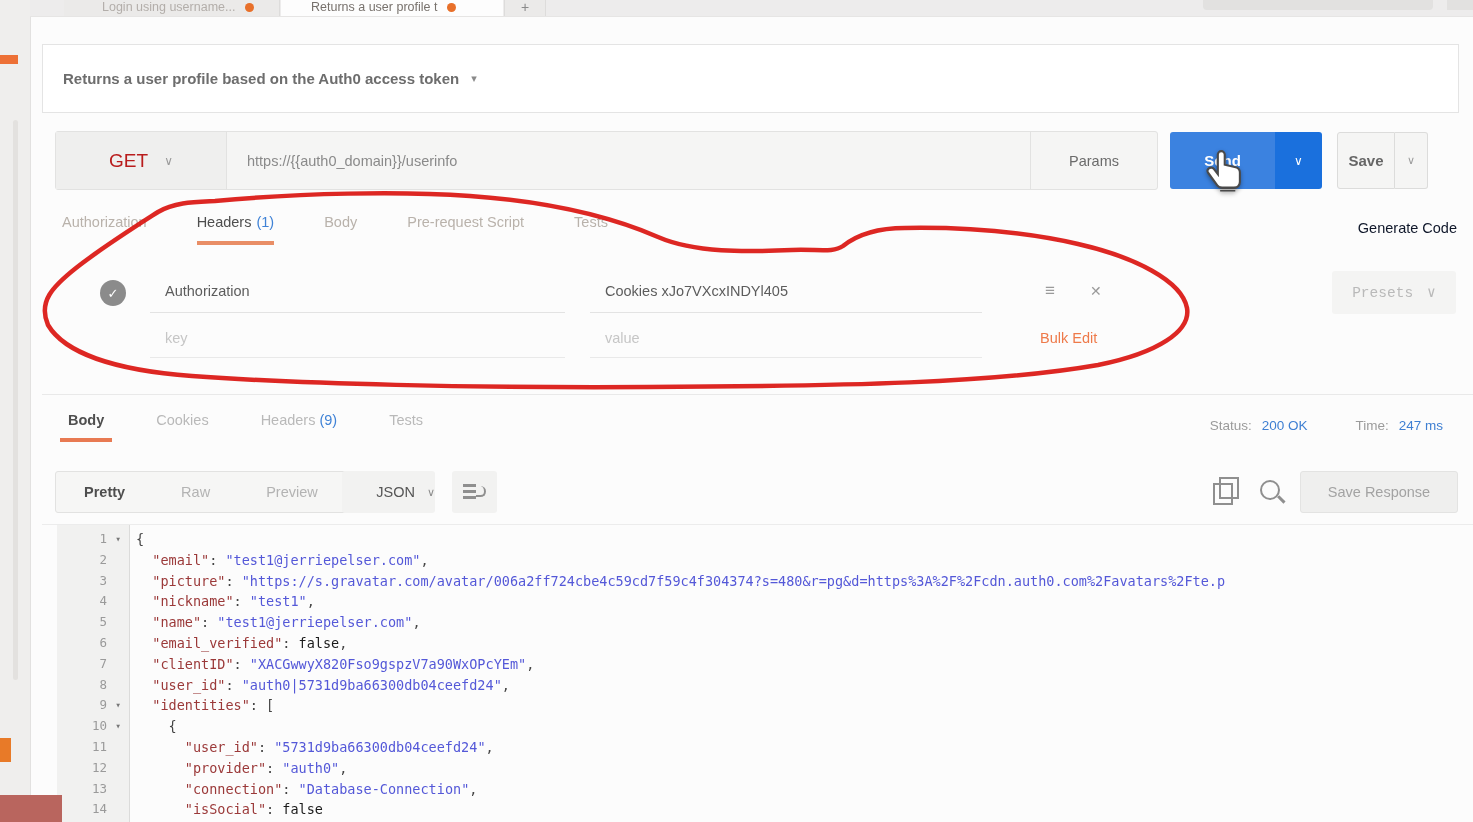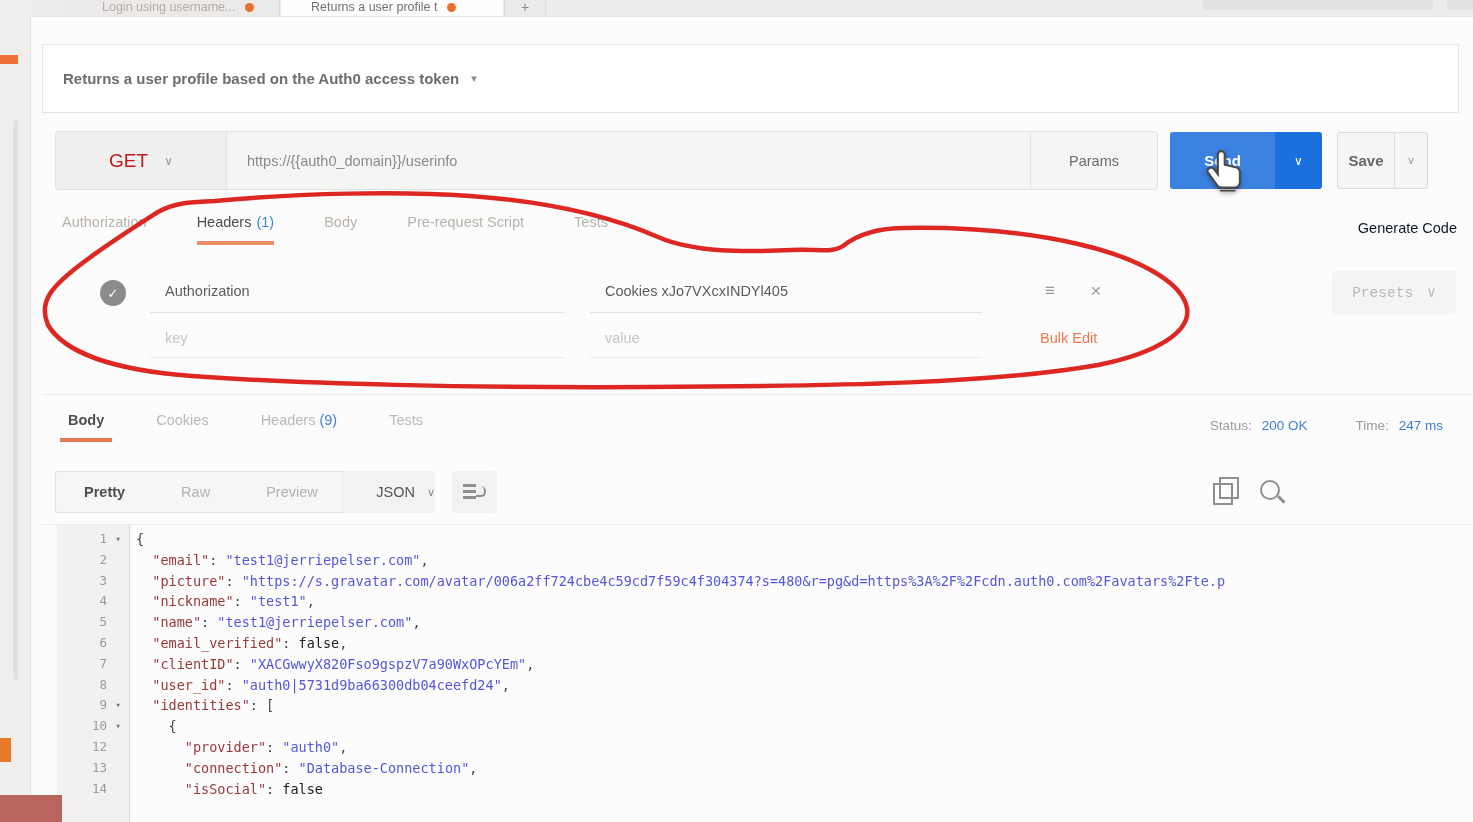--- a/index.html
+++ b/index.html
@@ -217,34 +217,36 @@
     </div>
   <div class="abs fmt-dd">
     <span>JSON</span>
     <span class="ch">∨</span>
   </div>
   <div class="abs wrap-btn">
       <span class="wrap-ic"></span>
     </div>
   <div class="abs copy-btn"></div>
   <div class="abs search-btn"></div>
+  <div class="abs save-resp-btn">Save Response</div>
 
   <div class="abs code-top-line"></div>
   <div class="abs code-gutter-bg"></div>
   <div class="abs code-rows">
       <div class="cl"><span class="ln">1</span><span class="fc">▾</span><span class="ct" style="padding-left: 0ch;"><span class="c-p">{</span></span></div>
       <div class="cl"><span class="ln">2</span><span class="fc"></span><span class="ct" style="padding-left: 2ch;"><span class="c-k">"email"</span><span class="c-p">: </span><span class="c-s">"test1@jerriepelser.com"</span><span class="c-p">,</span></span></div>
       <div class="cl"><span class="ln">3</span><span class="fc"></span><span class="ct" style="padding-left: 2ch;"><span class="c-k">"picture"</span><span class="c-p">: </span><span class="c-s">"https://s.gravatar.com/avatar/006a2ff724cbe4c59cd7f59c4f304374?s=480&amp;r=pg&amp;d=https%3A%2F%2Fcdn.auth0.com%2Favatars%2Fte.p</span></span></div>
       <div class="cl"><span class="ln">4</span><span class="fc"></span><span class="ct" style="padding-left: 2ch;"><span class="c-k">"nickname"</span><span class="c-p">: </span><span class="c-s">"test1"</span><span class="c-p">,</span></span></div>
       <div class="cl"><span class="ln">5</span><span class="fc"></span><span class="ct" style="padding-left: 2ch;"><span class="c-k">"name"</span><span class="c-p">: </span><span class="c-s">"test1@jerriepelser.com"</span><span class="c-p">,</span></span></div>
       <div class="cl"><span class="ln">6</span><span class="fc"></span><span class="ct" style="padding-left: 2ch;"><span class="c-k">"email_verified"</span><span class="c-p">: </span><span class="c-b">false</span><span class="c-p">,</span></span></div>
       <div class="cl"><span class="ln">7</span><span class="fc"></span><span class="ct" style="padding-left: 2ch;"><span class="c-k">"clientID"</span><span class="c-p">: </span><span class="c-s">"XACGwwyX820Fso9gspzV7a90WxOPcYEm"</span><span class="c-p">,</span></span></div>
       <div class="cl"><span class="ln">8</span><span class="fc"></span><span class="ct" style="padding-left: 2ch;"><span class="c-k">"user_id"</span><span class="c-p">: </span><span class="c-s">"auth0|5731d9ba66300db04ceefd24"</span><span class="c-p">,</span></span></div>
       <div class="cl"><span class="ln">9</span><span class="fc">▾</span><span class="ct" style="padding-left: 2ch;"><span class="c-k">"identities"</span><span class="c-p">: [</span></span></div>
       <div class="cl"><span class="ln">10</span><span class="fc">▾</span><span class="ct" style="padding-left: 4ch;"><span class="c-p">{</span></span></div>
+      <div class="cl"><span class="ln">11</span><span class="fc"></span><span class="ct" style="padding-left: 6ch;"><span class="c-k">"user_id"</span><span class="c-p">: </span><span class="c-s">"5731d9ba66300db04ceefd24"</span><span class="c-p">,</span></span></div>
       <div class="cl"><span class="ln">12</span><span class="fc"></span><span class="ct" style="padding-left: 6ch;"><span class="c-k">"provider"</span><span class="c-p">: </span><span class="c-s">"auth0"</span><span class="c-p">,</span></span></div>
       <div class="cl"><span class="ln">13</span><span class="fc"></span><span class="ct" style="padding-left: 6ch;"><span class="c-k">"connection"</span><span class="c-p">: </span><span class="c-s">"Database-Connection"</span><span class="c-p">,</span></span></div>
       <div class="cl"><span class="ln">14</span><span class="fc"></span><span class="ct" style="padding-left: 6ch;"><span class="c-k">"isSocial"</span><span class="c-p">: </span><span class="c-b">false</span></span></div>
     </div>
 
   <svg class="abs annotation-svg" viewBox="0 0 1473 822">
     <path d="M 215 201
              C 300 193, 400 191, 470 196
              C 540 201, 605 214, 658 237
              C 695 253, 745 252, 792 250

